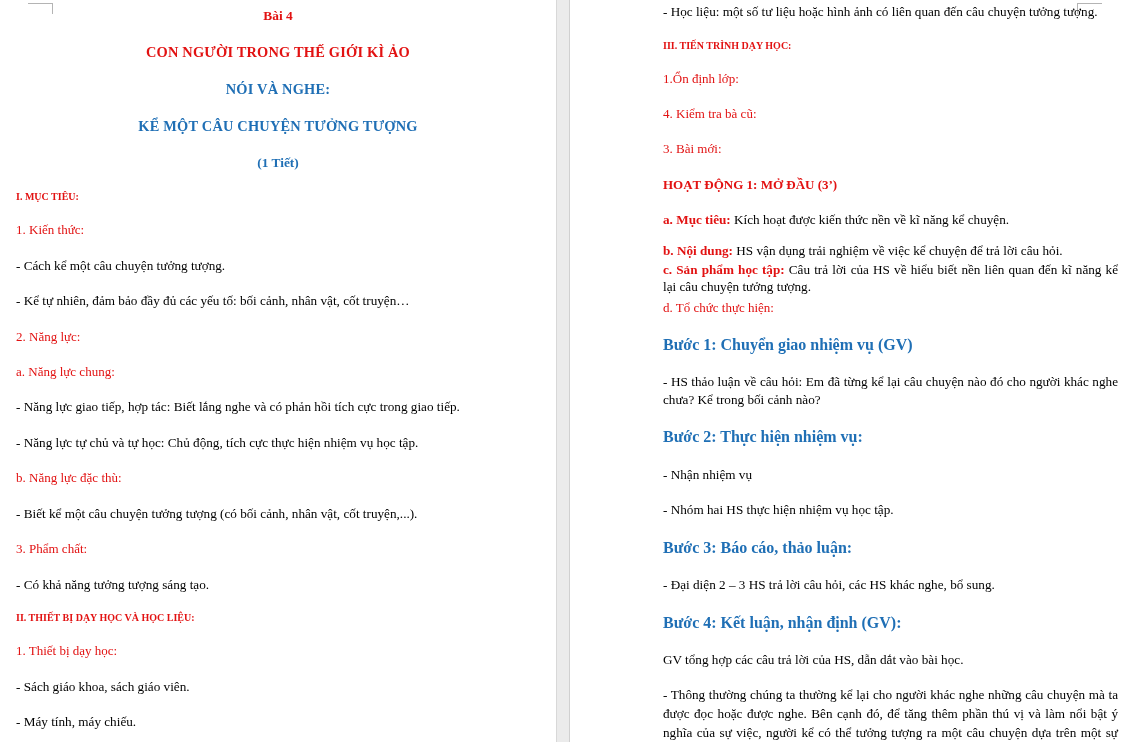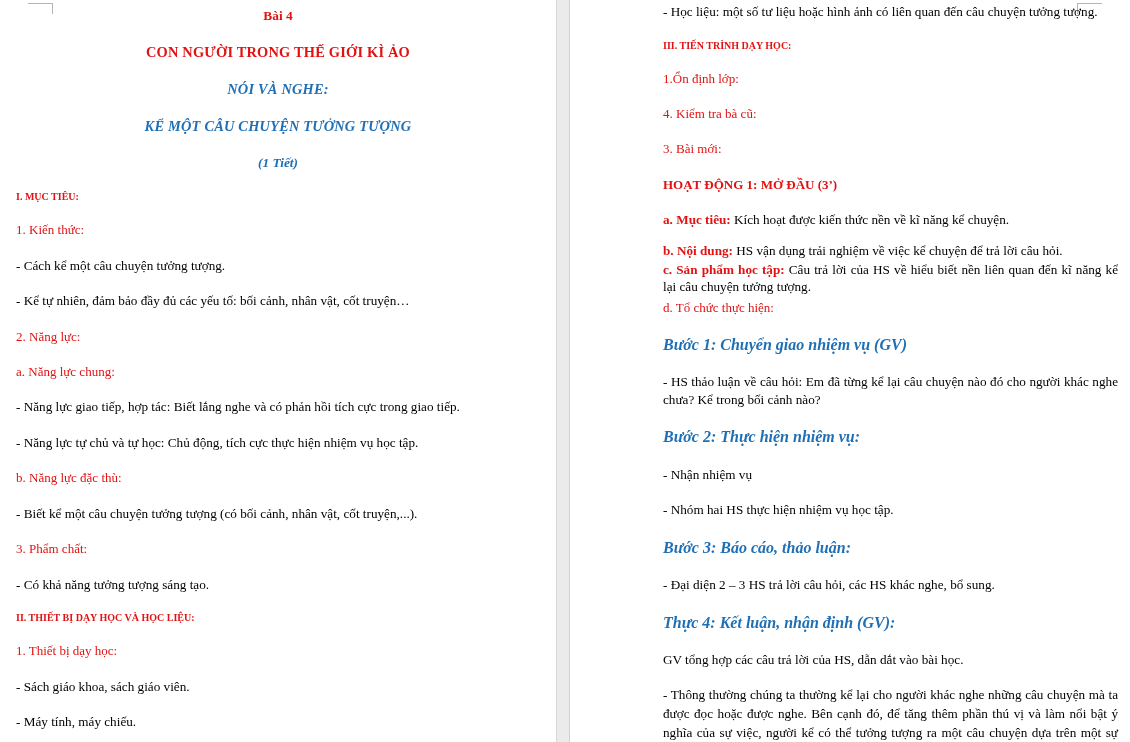--- a/index.html
+++ b/index.html
@@ -74,21 +74,21 @@
 
   .sp-lg { height: 18px; }
   .sp-md { height: 13px; }
   .sp-sm { height: 7px; }
   .sp-xs { height: 3px; }
 
   .ctr  { text-align: center; }
   .just { text-align: justify; }
 
   .red   { color: #e21212; }
-  .blue  { color: #1f6fb5; font-style: italic; }
+  .blue  { color: #1f6fb5; }
   .black { color: #000000; }
 
   .hdr-title {
     font-weight: bold;
     font-size: 13.4px;
   }
   .hdr-main {
     font-weight: bold;
     font-size: 14.4px;
     letter-spacing: 0.2px;
@@ -230,21 +230,21 @@
       <p class="black body-t">- Nhận nhiệm vụ</p>
       <div class="sp-lg"></div>
       <p class="black body-t">- Nhóm hai HS thực hiện nhiệm vụ học tập.</p>
 
       <div class="sp-lg"></div>
       <p class="blue step">Bước 3: Báo cáo, thảo luận:</p>
       <div class="sp-lg"></div>
       <p class="black body-t"> - Đại diện 2 – 3 HS trả lời câu hỏi, các HS khác nghe, bổ sung.</p>
 
       <div class="sp-lg"></div>
-      <p class="blue step">Thực 4: Kết luận, nhận định (GV):</p>
+      <p class="blue step">Bước 4: Kết luận, nhận định (GV):</p>
       <div class="sp-lg"></div>
       <p class="black body-t">GV tổng hợp các câu trả lời của HS, dẫn dắt vào bài học.</p>
       <div class="sp-lg"></div>
       <p class="black para-just">- Thông thường chúng ta thường kể lại cho người khác nghe những câu chuyện mà ta được đọc hoặc được nghe. Bên cạnh đó, để tăng thêm phần thú vị và làm nổi bật ý nghĩa của sự việc, người kể có thể tưởng tượng ra một câu chuyện dựa trên một sự việc có sẵn hoặc không có sẵn. Vậy, kể một câu chuyện tưởng tượng cần đảm bảo yêu cầu như thế nào? Chúng ta cùng tìm hiểu trong tiết học hôm nay.</p>
 
     </div>
   </div>
 
 </div>
 

